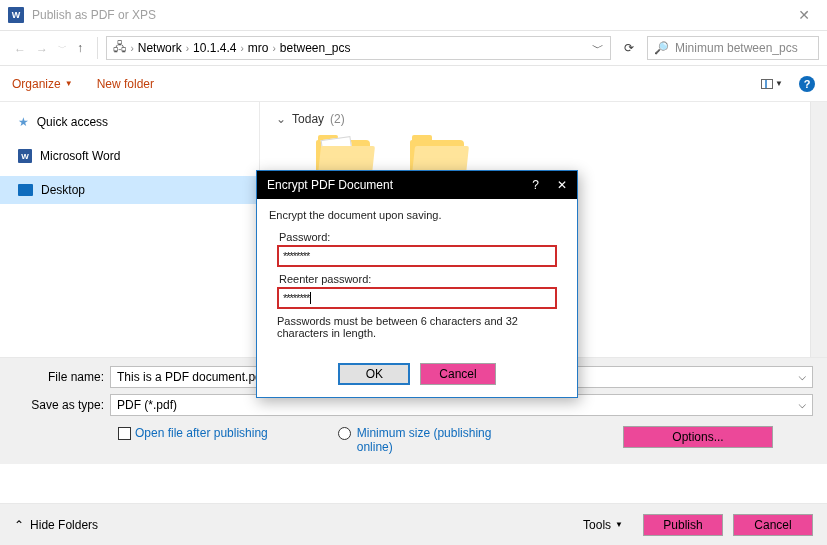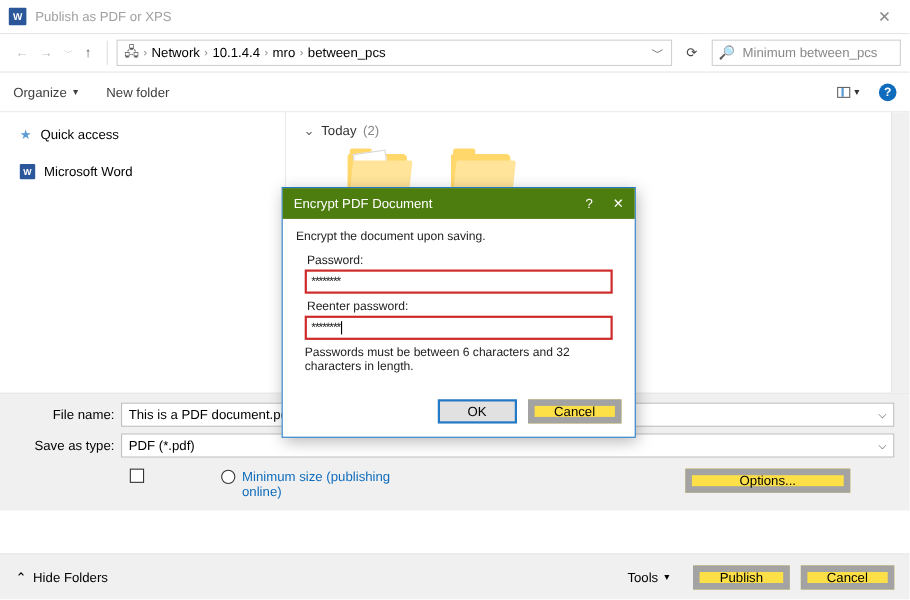--- a/index.html
+++ b/index.html
@@ -18,21 +18,21 @@
   .nav-sep { height: 22px; width: 1px; background: #e0e0e0; margin: 0 4px; }
   .breadcrumb { flex: 1; border: 1px solid #d0d0d0; height: 24px; display: flex; align-items: center; padding: 0 6px; gap: 4px; color: #000; }
   .bc-gt { color: #888; font-size: 10px; }
   .bc-drop { margin-left: auto; color: #555; }
   .refresh { width: 28px; height: 24px; display: flex; align-items: center; justify-content: center; color: #444; }
   .search { flex-basis: 172px; border: 1px solid #d0d0d0; height: 24px; display: flex; align-items: center; padding: 0 6px; color: #888; gap: 6px; }
 
   
   .toolbar { height: 36px; display: flex; align-items: center; padding: 0 12px; gap: 24px; justify-content: space-between; border-bottom: 1px solid #eaeaea; }
   .toolbar-left { display: flex; align-items: center; gap: 24px; }
-  .toolbar-link { color: #404040; font-size: 12px; display: flex; align-items: center; gap: 4px; }
+  .toolbar-link { color: #c2410c; font-size: 12px; display: flex; align-items: center; gap: 4px; }
   .toolbar-right { display: flex; align-items: center; gap: 16px; }
   .view-btn { display:flex; align-items:center; gap:2px; color:#555;}
   .view-btn .sq { width:12px; height:10px; border:1px solid #666; position:relative;}
   .view-btn .sq::after{content:"";position:absolute;left:3px;top:0;bottom:0;width:2px;background:#5b9bd5;}
   .help { width: 16px; height: 16px; border-radius: 50%; background: #0f6cbd; color: #fff; display: flex; align-items: center; justify-content: center; font-size: 11px; font-weight: bold; }
 
   
   .main { display: flex; height: 255px; }
   .sidebar { width: 260px; border-right: 1px solid #eaeaea; padding-top: 6px; }
   .sb-item { display: flex; align-items: center; gap: 8px; height: 28px; padding-left: 18px; font-size: 12px; }
@@ -64,40 +64,40 @@
   .opts { display: flex; margin-top: 10px; align-items: flex-start; }
   .opts-col1 { margin-left: 104px; display: flex; align-items: center; gap: 4px; color: #0f6cbd; }
   .opts-col1 .cbx { width: 13px; height: 13px; border: 1px solid #333; background:#fff; }
   .opts-col2 { margin-left: 70px; display: flex; gap: 8px; color:#333; }
   .radio-group { display:flex; flex-direction:column; gap:6px; }
   .radio-row { display:flex; align-items:flex-start; gap:6px; }
   .radio { width:13px; height:13px; border:1px solid #333; border-radius:50%; background:#fff; display:flex; align-items:center; justify-content:center; margin-top:1px;}
   .radio.checked::after { content:""; width:7px; height:7px; background:#333; border-radius:50%; }
   .radio-label { color:#0f6cbd; max-width:160px; }
   .opts-col3 { margin-left: auto; margin-right: 40px; }
-  .btn { height: 22px; padding: 0 18px; border: 6px solid #a3a3a3; background: #fde047; font-size: 12px; display:inline-flex; align-items:center; justify-content:center; }
+  .btn { height: 22px; padding: 0 18px; border: 1px solid #a3a3a3; background: #ec4899; font-size: 12px; display:inline-flex; align-items:center; justify-content:center; }
   .btn.wide { min-width: 150px; text-align: right; }
 
   
   .footer { position:absolute; bottom:0; left:0; right:0; height: 42px; border-top: 1px solid #e8e8e8; background: #f0f0f0; display: flex; align-items: center; padding: 0 14px; }
   .footer .hide { display:flex; align-items:center; gap:6px; }
   .footer .actions { margin-left:auto; display:flex; align-items:center; gap:10px; }
   .footer .actions .btn { min-width: 80px; }
   .tools { display:flex; align-items:center; gap:4px; margin-right:10px; }
 
   
   .modal { position: absolute; left: 256px; top: 170px; width: 322px; background: #fff; border: 1px solid #2279c5; box-shadow: 2px 4px 14px rgba(0,0,0,.3); }
-  .modal-title { height: 28px; background: #4d7c0f; color: #fff; display: flex; align-items: center; padding: 0 10px; font-size: 12px; justify-content: space-between; }
+  .modal-title { height: 28px; background: #000000; color: #fff; display: flex; align-items: center; padding: 0 10px; font-size: 12px; justify-content: space-between; }
   .modal-title .rbtns { display:flex; gap:18px; align-items:center; }
   .modal-body { padding: 10px 12px 12px 12px; font-size: 11px; color:#222; }
   .modal-body .intro { margin-bottom: 10px; }
   .pw-label { margin: 4px 0 2px 10px; }
   .pw-input { margin: 0 8px 6px 8px; height: 22px; border: 2px solid #cf2a2a; background:#fff; padding: 0 4px; font-family: monospace; font-size: 11px; display:flex; align-items:center; letter-spacing: -1px; }
   .pw-hint { margin: 6px 8px 0 8px; font-size: 11px; }
-  .modal-footer { display:flex; justify-content:flex-end; gap:10px; padding: 12px; }
+  .modal-footer { display:flex; justify-content:center; gap:10px; padding: 12px; }
   .btn.ok { border: 2px solid #2279c5; background:#e1e1e1; min-width:72px; }
   .btn.cancel { min-width:72px; }
 
   .caret { display:inline-block; width:1px; height:12px; background:#000; vertical-align:middle; margin-left:1px;}
 </style>
 </head>
 <body>
 
 <div class="titlebar">
   <div class="titlebar-left">
@@ -156,20 +156,24 @@
     <div class="sb-item">
       <span class="star">★</span>
       <span>Quick access</span>
     </div>
     <div style="height:6px;"></div>
     <div class="sb-item">
       <span class="word-icon-sm">W</span>
       <span>Microsoft Word</span>
     </div>
     <div style="height:6px;"></div>
+    <div class="sb-item selected">
+      <span class="desk"></span>
+      <span>Desktop</span>
+    </div>
   </div>
   <div class="content">
     <div class="group-hdr">
       <span class="chev">⌄</span>
       <span>Today</span>
       <span style="color:#888;">(2)</span>
     </div>
     <div class="folders">
       <div class="folder">
           <div class="tab"></div>
@@ -199,20 +203,21 @@
   <div class="field-row">
     <label>Save as type:</label>
     <div class="inputlike">
       <span>PDF (*.pdf)</span>
       <span class="drop-arrow">⌵</span>
     </div>
   </div>
   <div class="opts">
     <div class="opts-col1">
       <span class="cbx"></span>
+      <span>Open file after publishing</span>
     </div>
     <div class="opts-col2">
       <div class="radio-group">
         <div class="radio-row">
           <span class="radio"></span>
           <span class="radio-label">Minimum size (publishing online)</span>
         </div>
       </div>
     </div>
     <div class="opts-col3">

